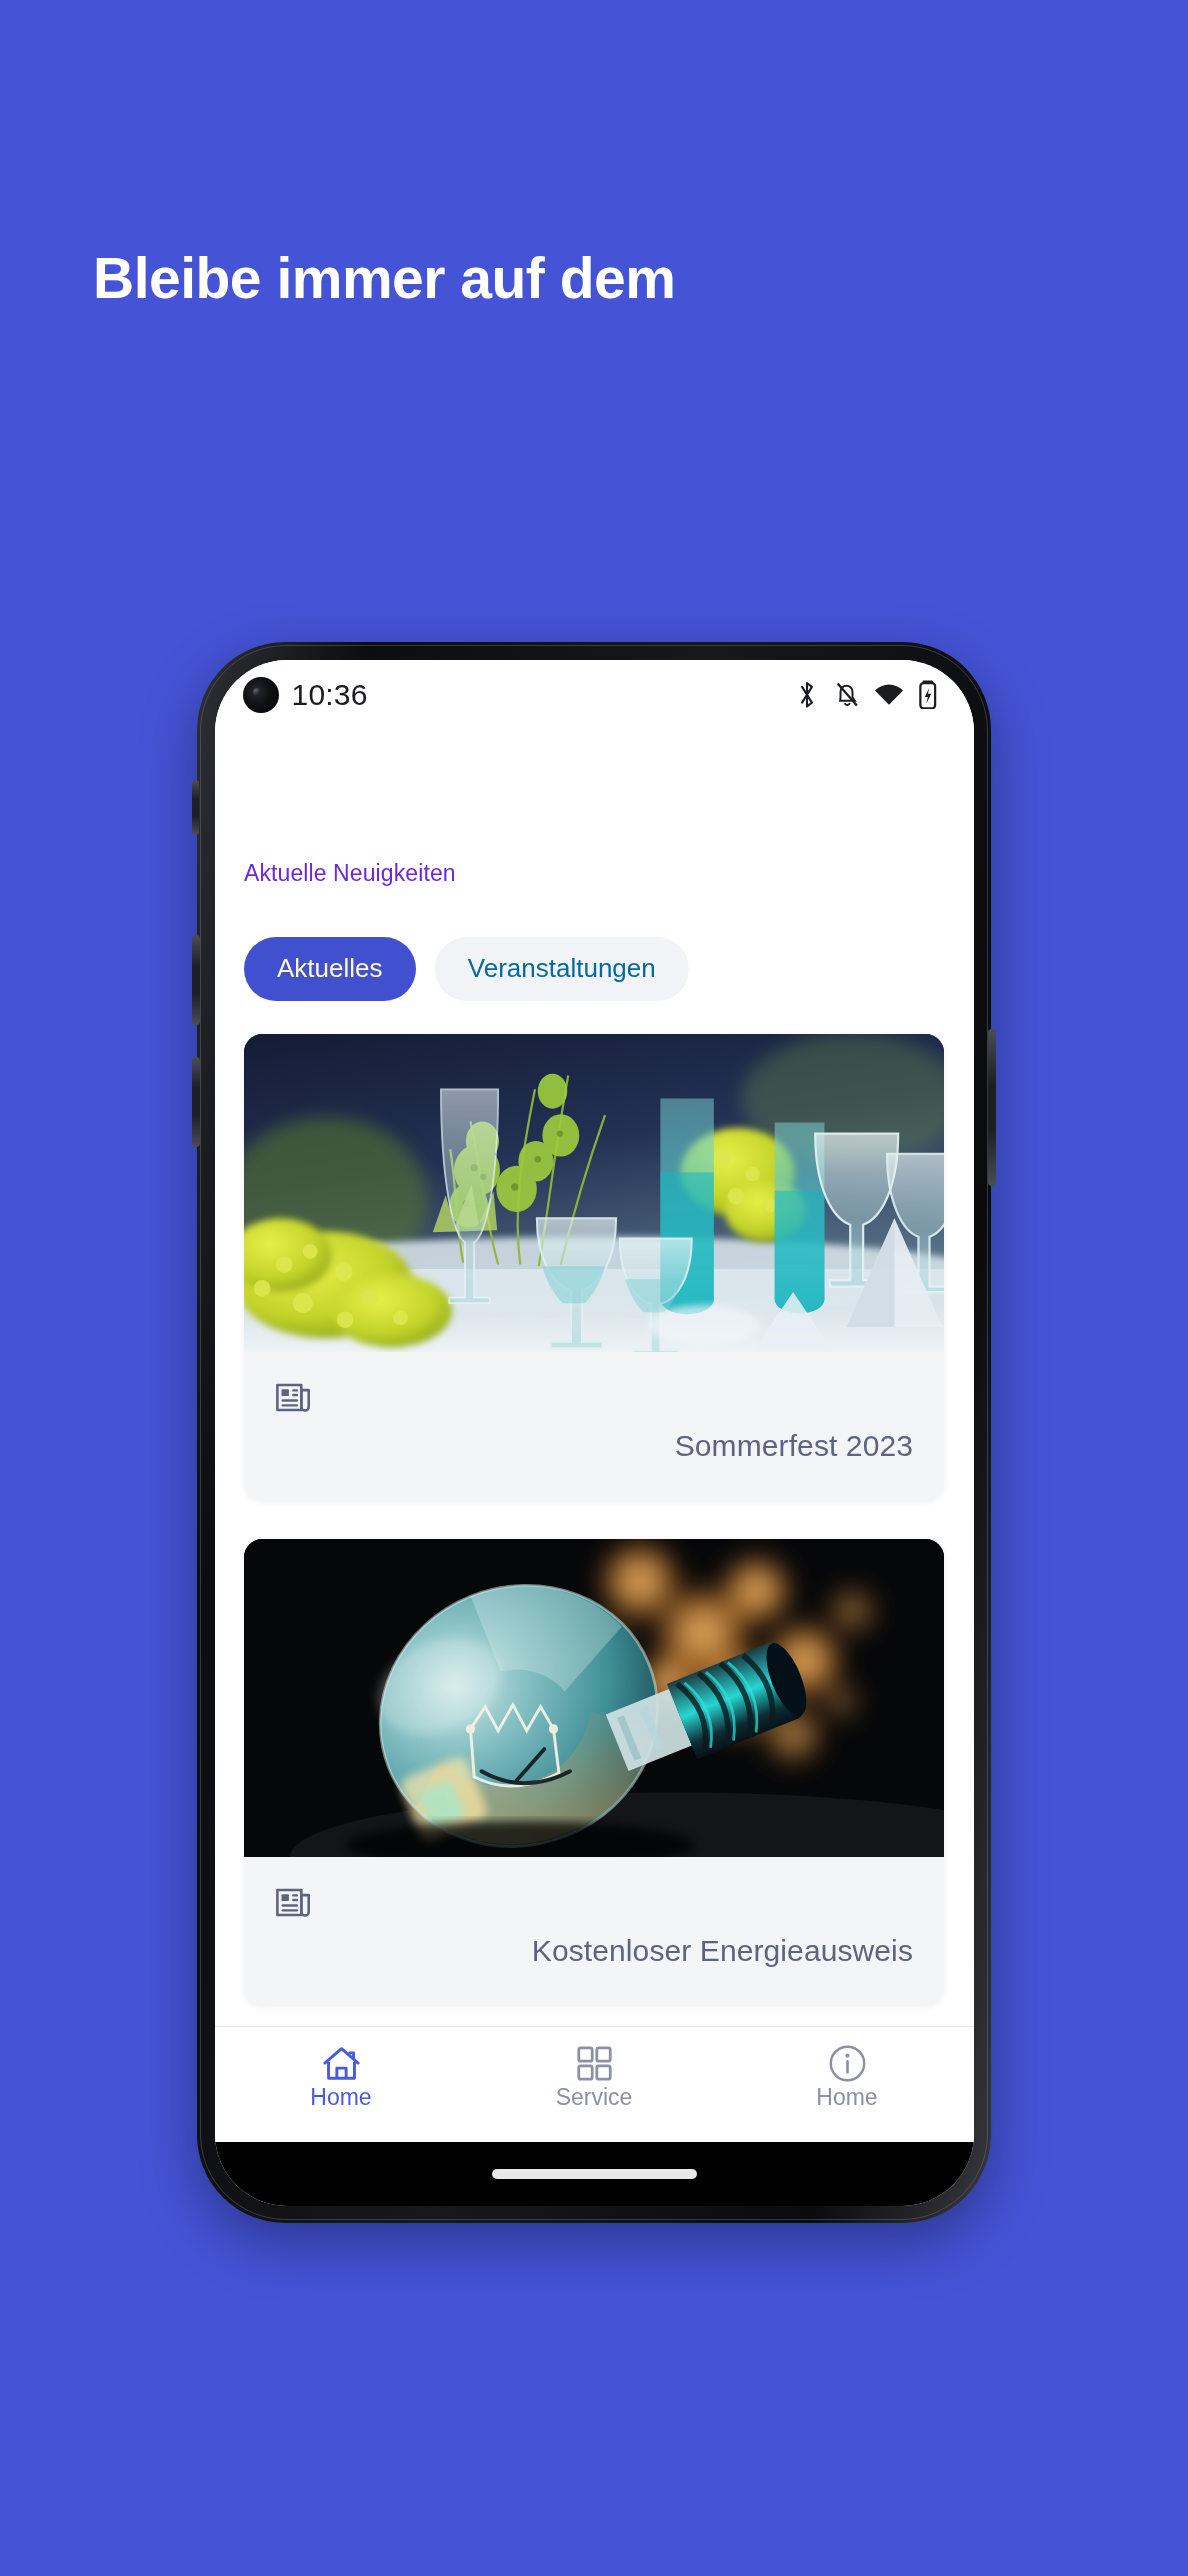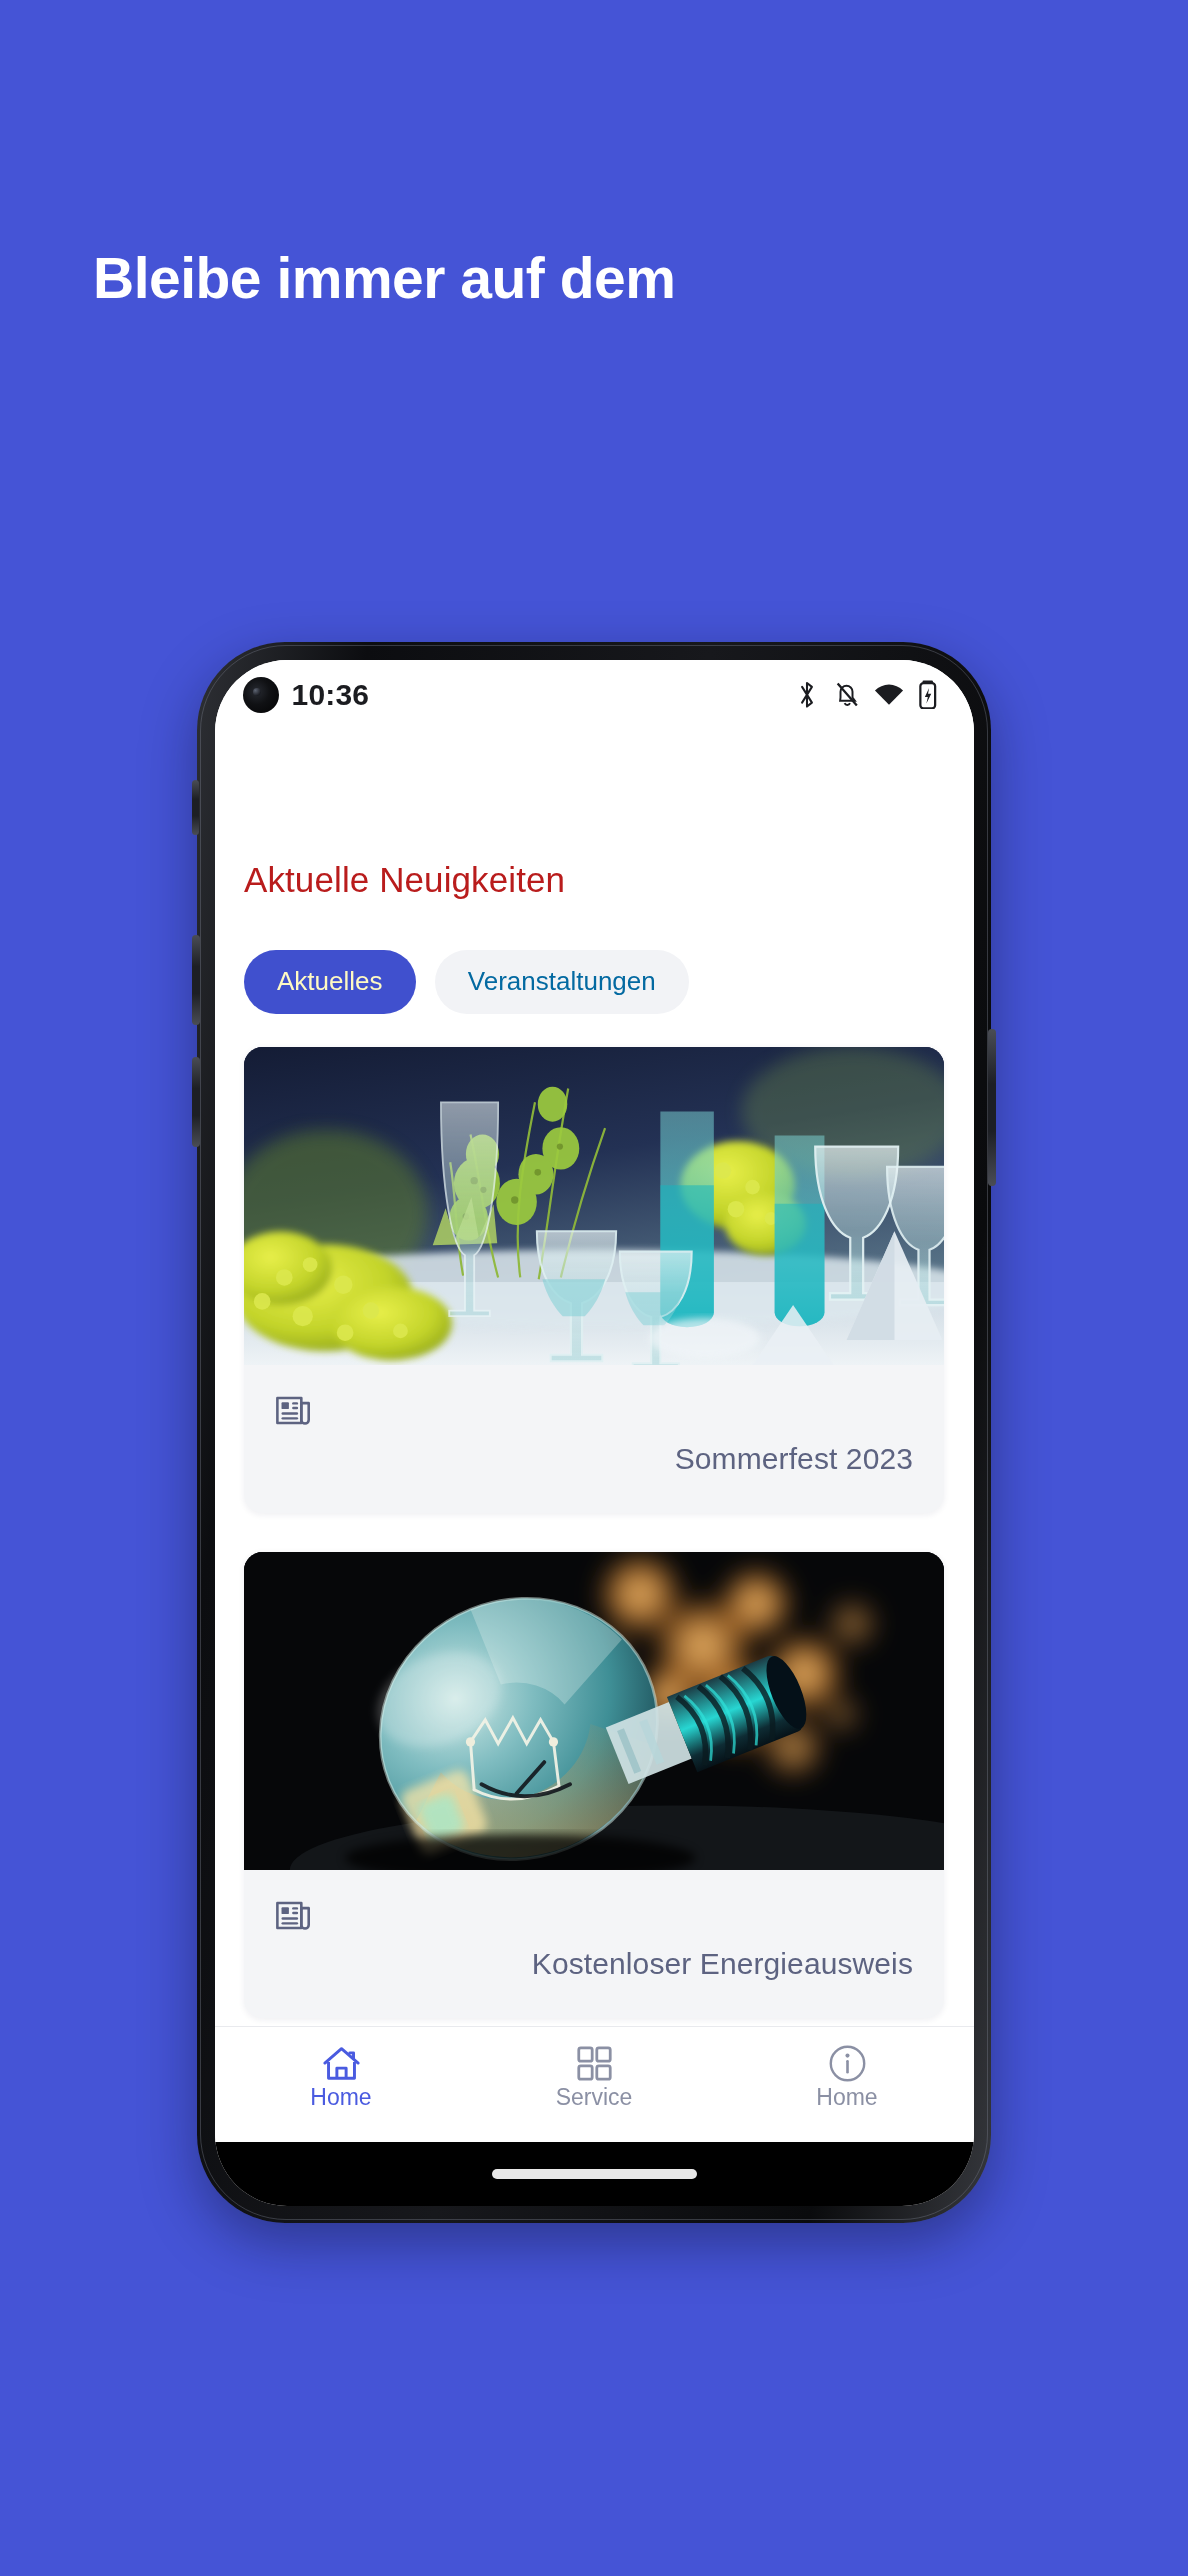--- a/index.html
+++ b/index.html
@@ -75,21 +75,20 @@
   }
 
   
   .status-bar {
     height: 70px;
     flex: 0 0 70px;
     display: flex;
     align-items: center;
     padding: 0 37px 0 28px;
     background: #ffffff;
-    font-weight: bold;
   }
   .punch-hole {
     width: 36px; height: 36px;
     border-radius: 50%;
     background: radial-gradient(circle at 38% 40%, #272a31 0%, #101114 42%, #020203 100%);
     flex: 0 0 auto;
     position: relative;
   }
   .punch-hole::after{
     content:"";
@@ -114,22 +113,22 @@
   
   .content {
     flex: 1 1 auto;
     background: #ffffff;
     padding: 0 29.5px;
     overflow: hidden;
     position: relative;
   }
   .section-title {
     margin-top: 130px;
-    font-size: 35px;
-    color: #b91c1c;
+    font-size: 23px;
+    color: #6d28d9;
     letter-spacing: 0.1px;
   }
 
   
   .chips {
     margin-top: 50px;
     display: flex;
     gap: 19.3px;
   }
   .chip {

